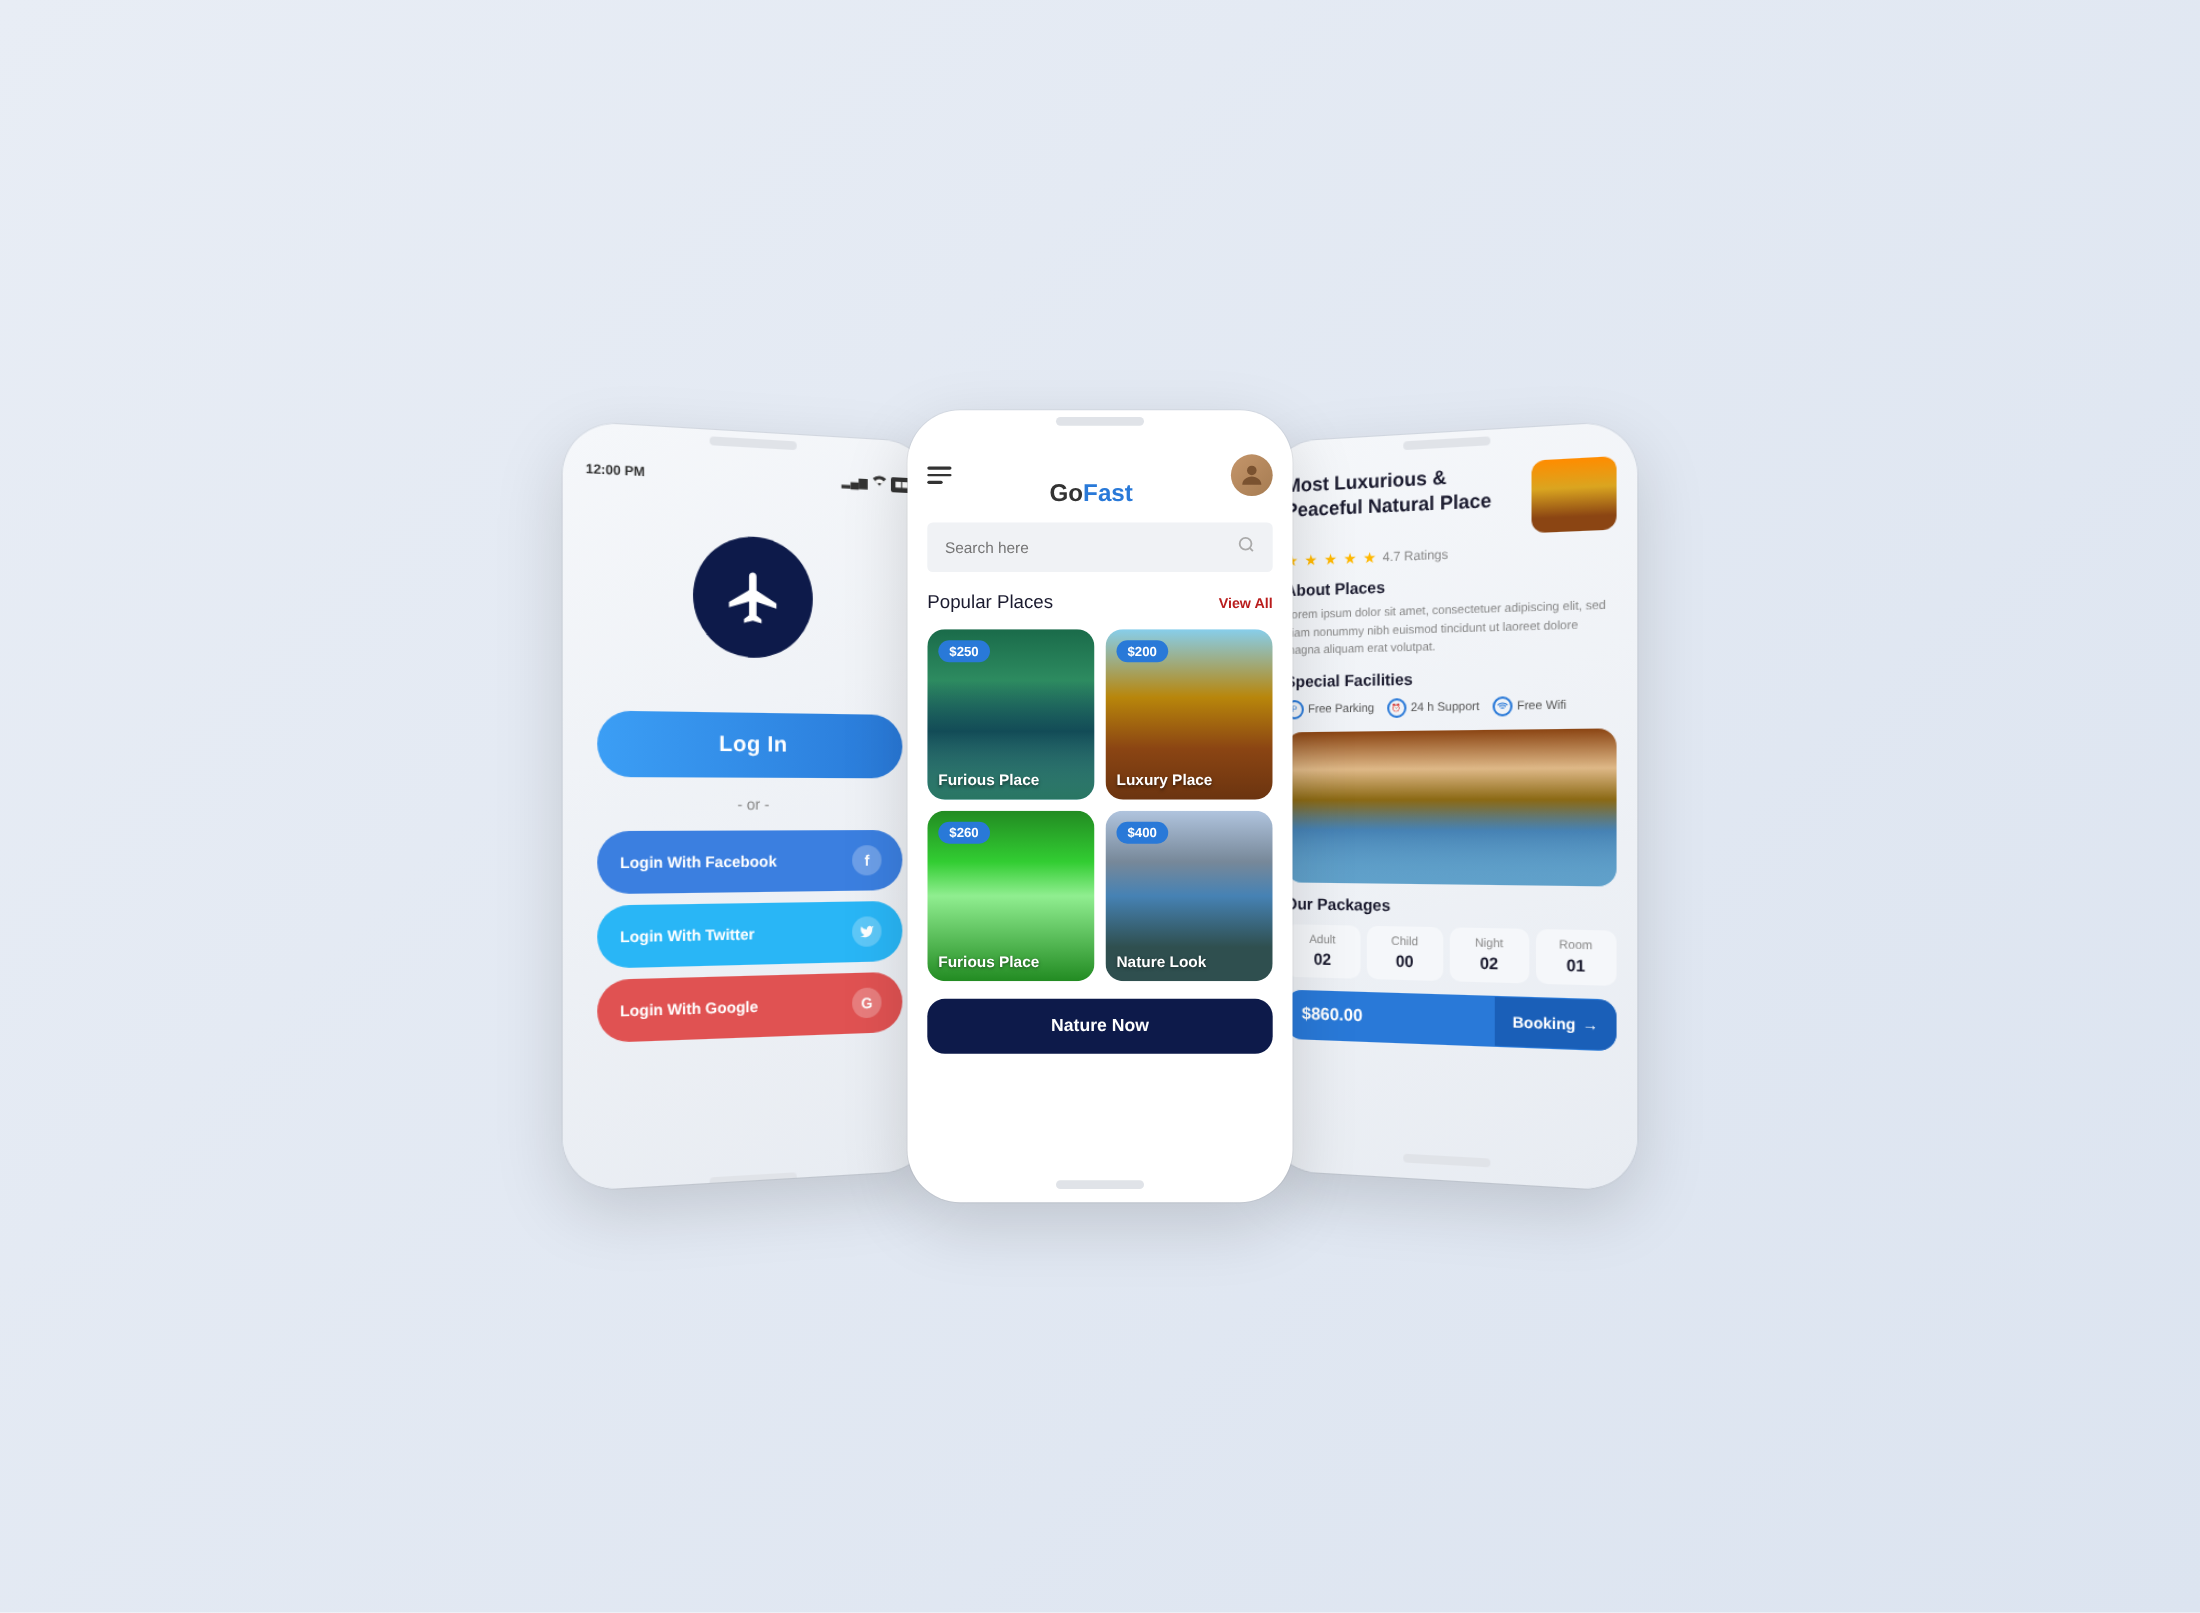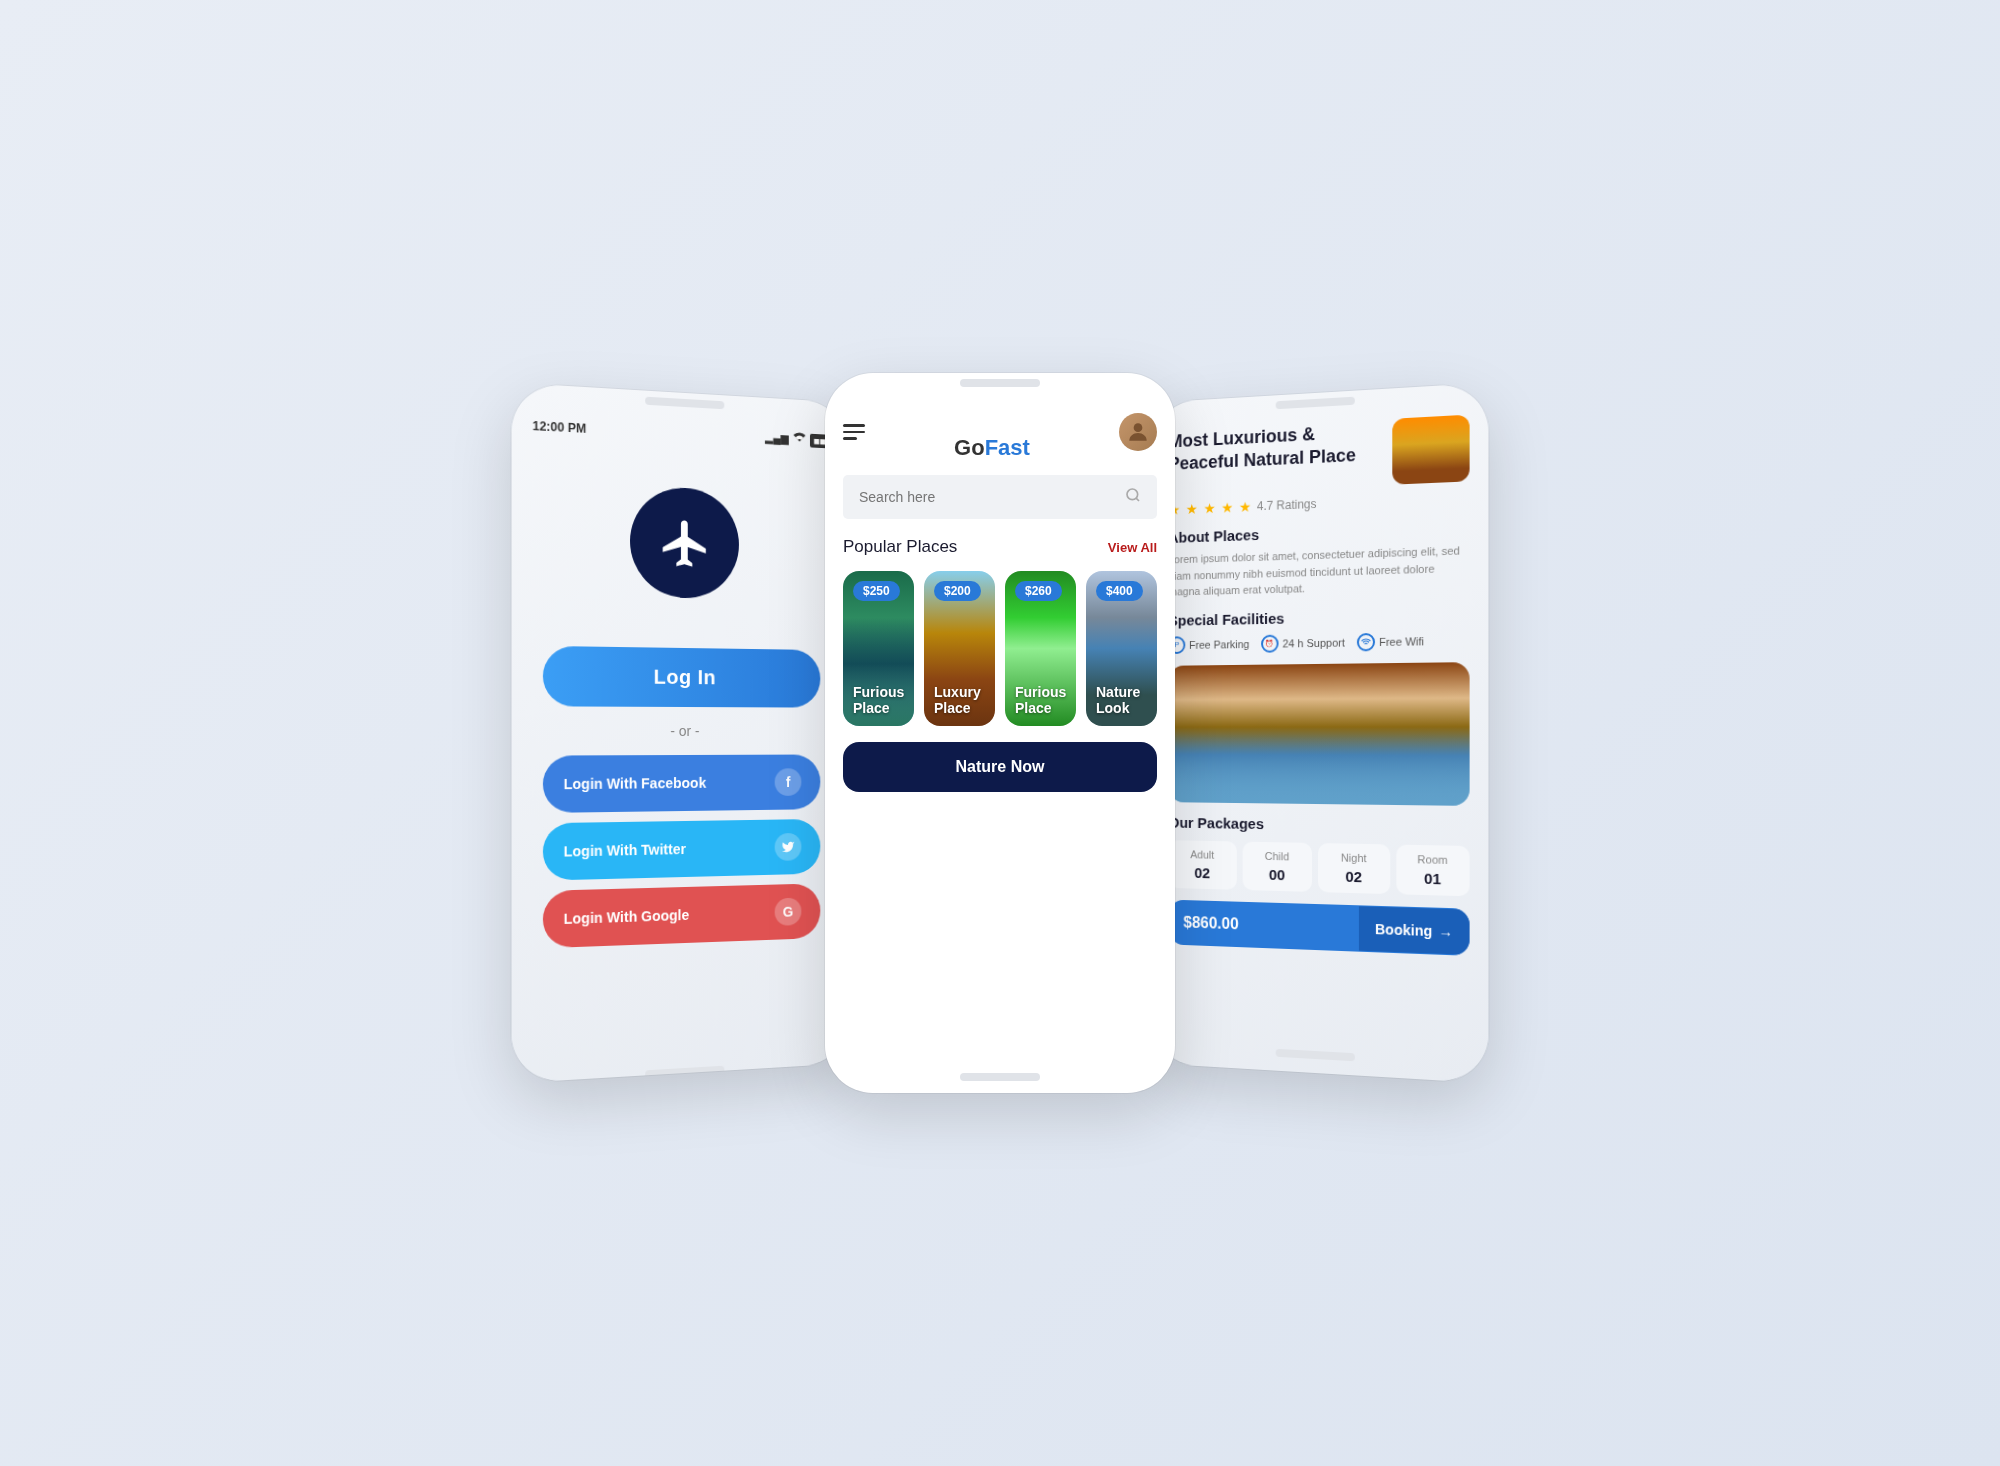--- a/index.html
+++ b/index.html
@@ -199,21 +199,21 @@
       justify-content: space-between;
       align-items: center;
       margin-bottom: 14px;
     }
 
     .section-title { font-size: 17px; font-weight: 400; color: #1a1a2e; }
     .view-all { font-size: 13px; color: #b91c1c; font-weight: 600; cursor: pointer; }
 
     .places-grid {
       display: grid;
-      grid-template-columns: 1fr 1fr 1fr 1fr;
+      grid-template-columns: 1fr 1fr;
       gap: 10px;
       margin-bottom: 16px;
     }
 
     .place-card {
       border-radius: 16px;
       overflow: hidden;
       position: relative;
       height: 155px;
       cursor: pointer;

